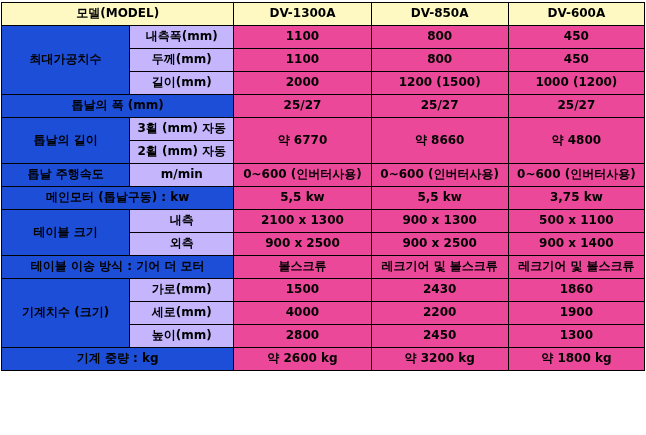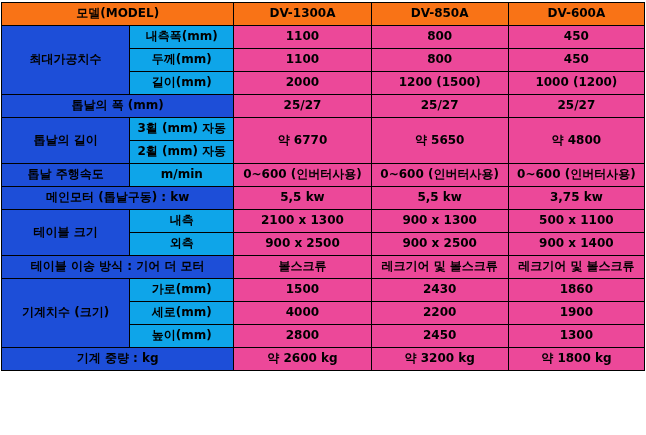--- a/index.html
+++ b/index.html
@@ -23,32 +23,32 @@
     padding: 0;
     text-align: center;
     vertical-align: middle;
     font-size: 12px;
     color: #000000;
     height: 22px;
     line-height: 1.1;
     font-weight: bold;
   }
   .hdr {
-    background: #f97316;
+    background: #fef9c3;
     font-size: 15px;
     font-weight: bold;
     height: 34px;
   }
   .lbl {
     background: #1d4ed8;
     font-weight: bold;
     font-size: 12.5px;
   }
   .lbl-sub {
-    background: #0ea5e9;
+    background: #c4b5fd;
     font-weight: bold;
     font-size: 11.5px;
     margin-top: 36px;
   }
   .val {
     background: #ec4899;
     font-weight: normal;
     font-size: 12.5px;
   }
   col.c0 { width: 128px; }
@@ -101,21 +101,21 @@
       <td class="lbl" colspan="2">톱날의 폭 (mm)</td>
       <td class="val">25/27</td>
       <td class="val">25/27</td>
       <td class="val">25/27</td>
     </tr>
 
     <tr>
       <td class="lbl" rowspan="2">톱날의 길이</td>
       <td class="lbl-sub">3횔 (mm) 자동</td>
       <td class="val" rowspan="2">약 6770</td>
-      <td class="val" rowspan="2">약 5650</td>
+      <td class="val" rowspan="2">약 8660</td>
       <td class="val" rowspan="2">약 4800</td>
     </tr>
     <tr>
       <td class="lbl-sub">2횔 (mm) 자동</td>
     </tr>
 
     <tr>
       <td class="lbl">톱날 주행속도</td>
       <td class="lbl-sub">m/min</td>
       <td class="val">0~600 (인버터사용)</td>

